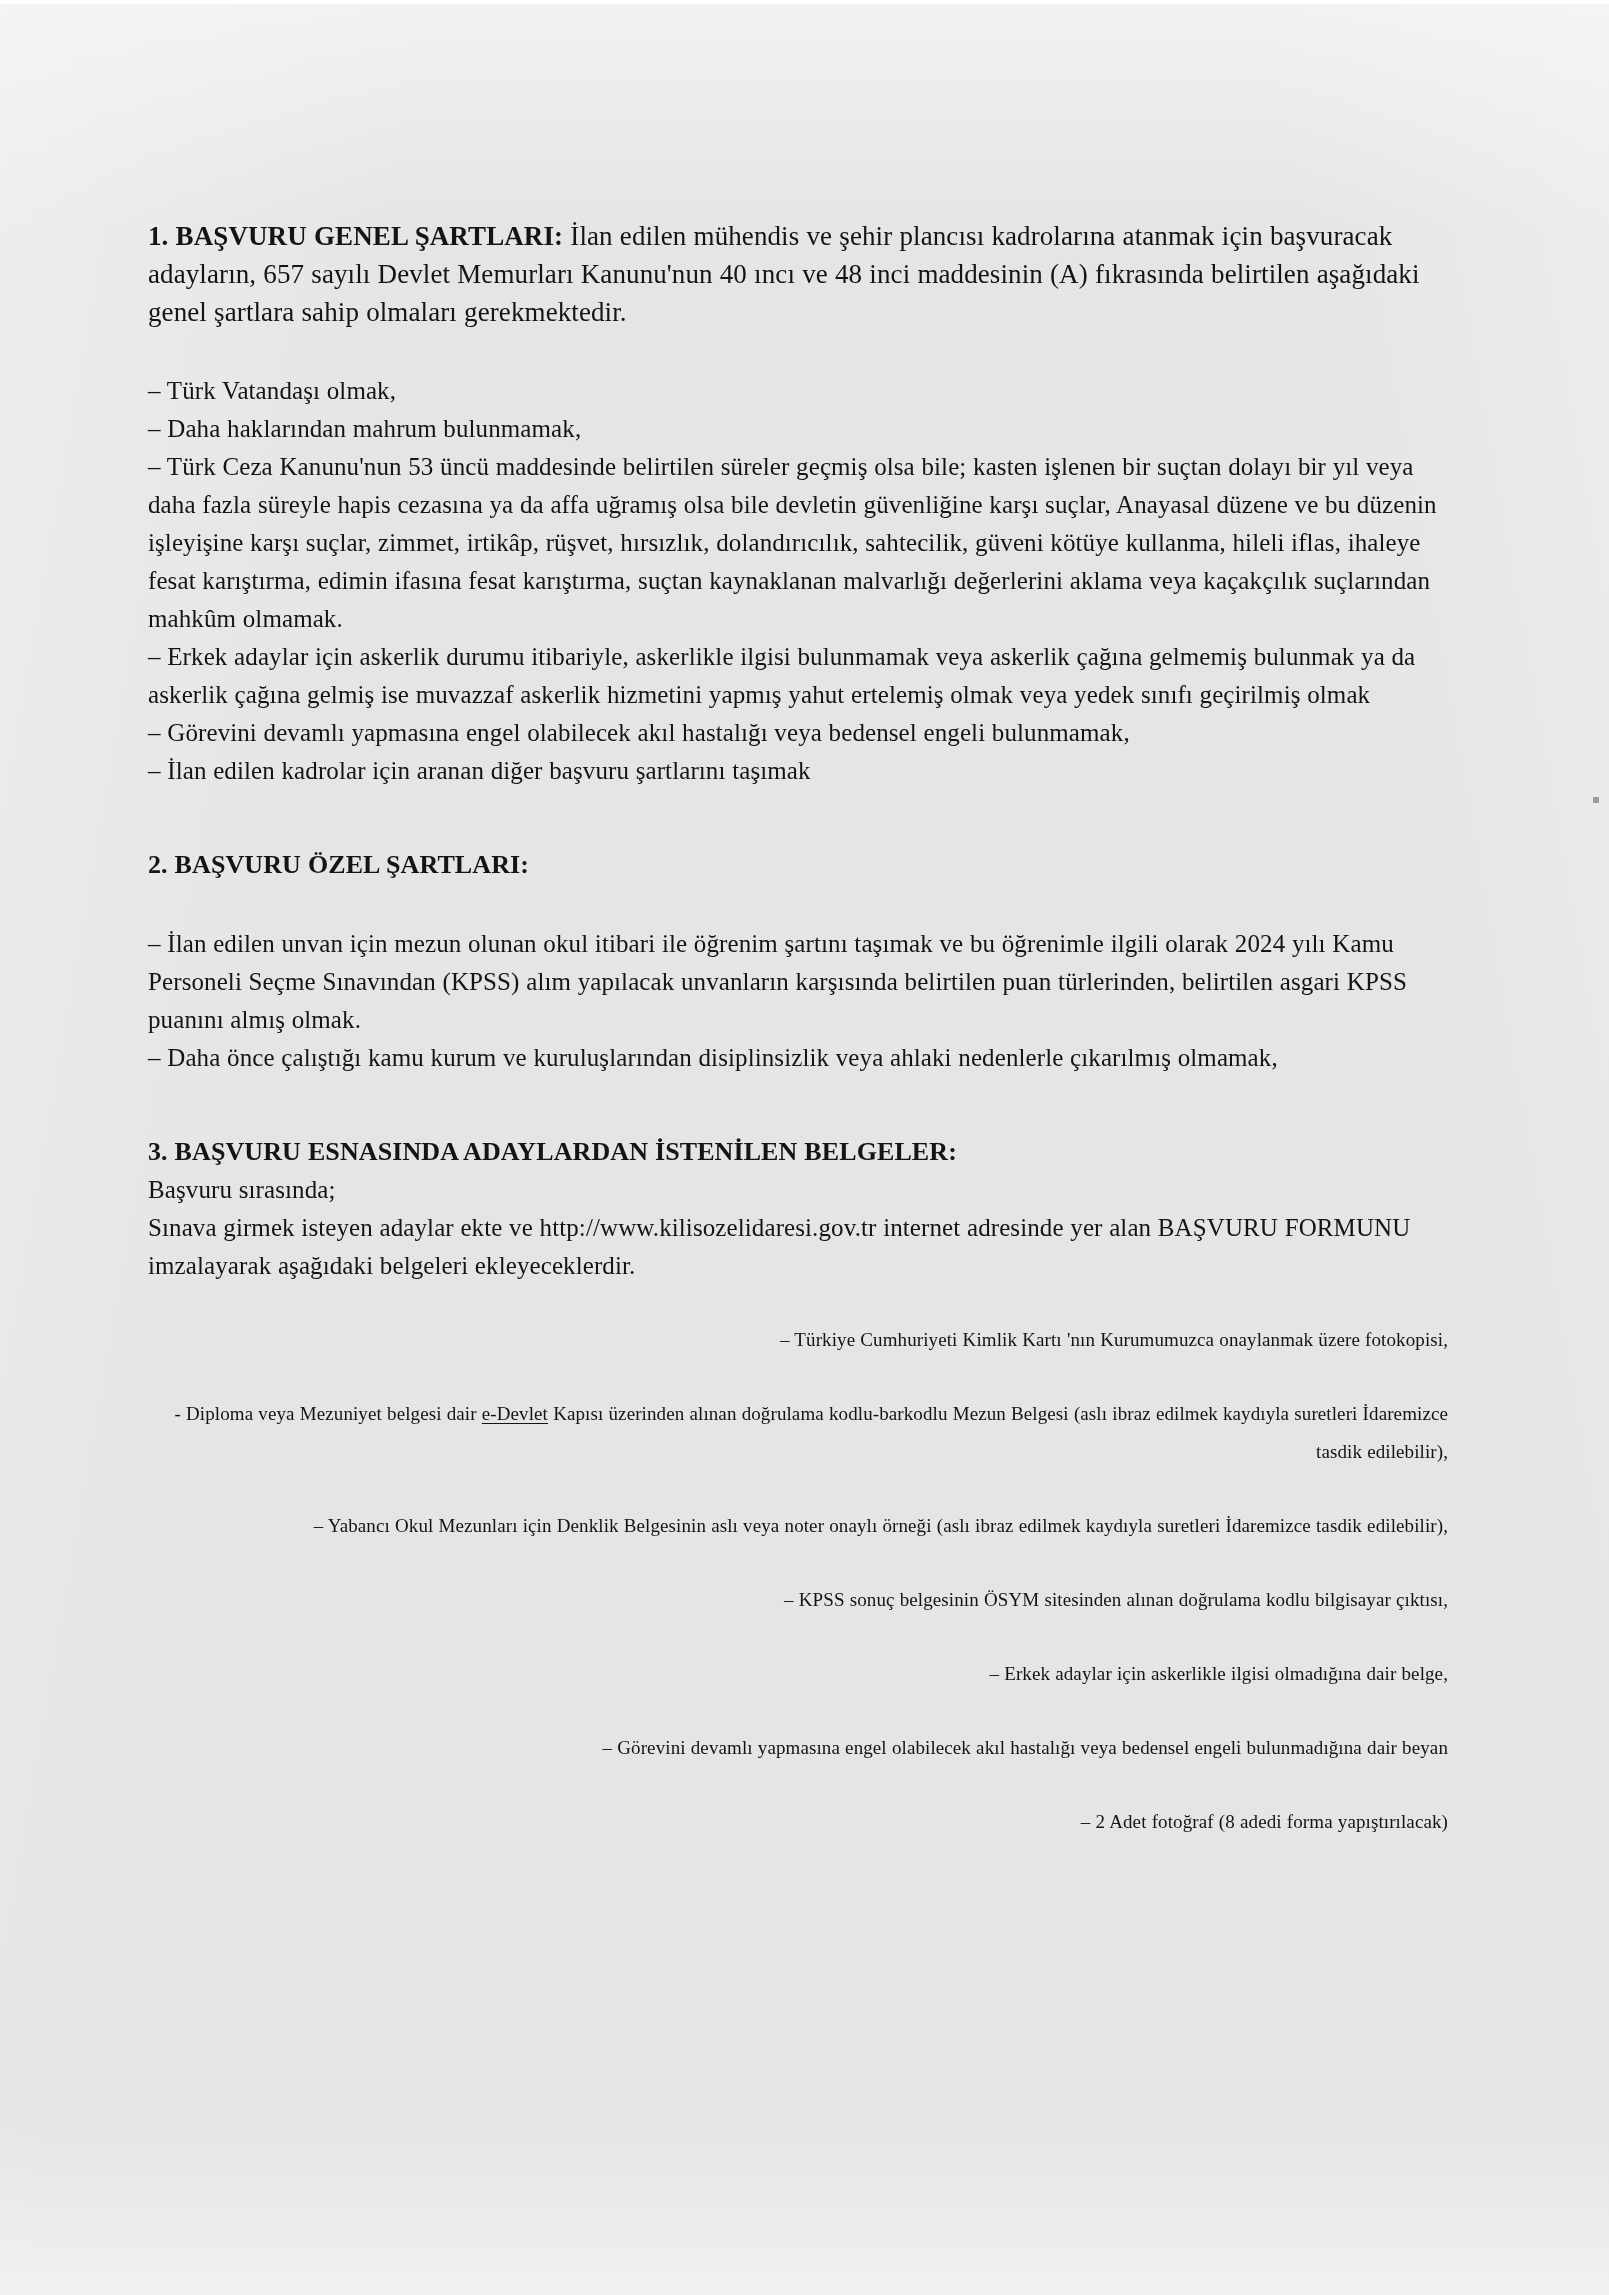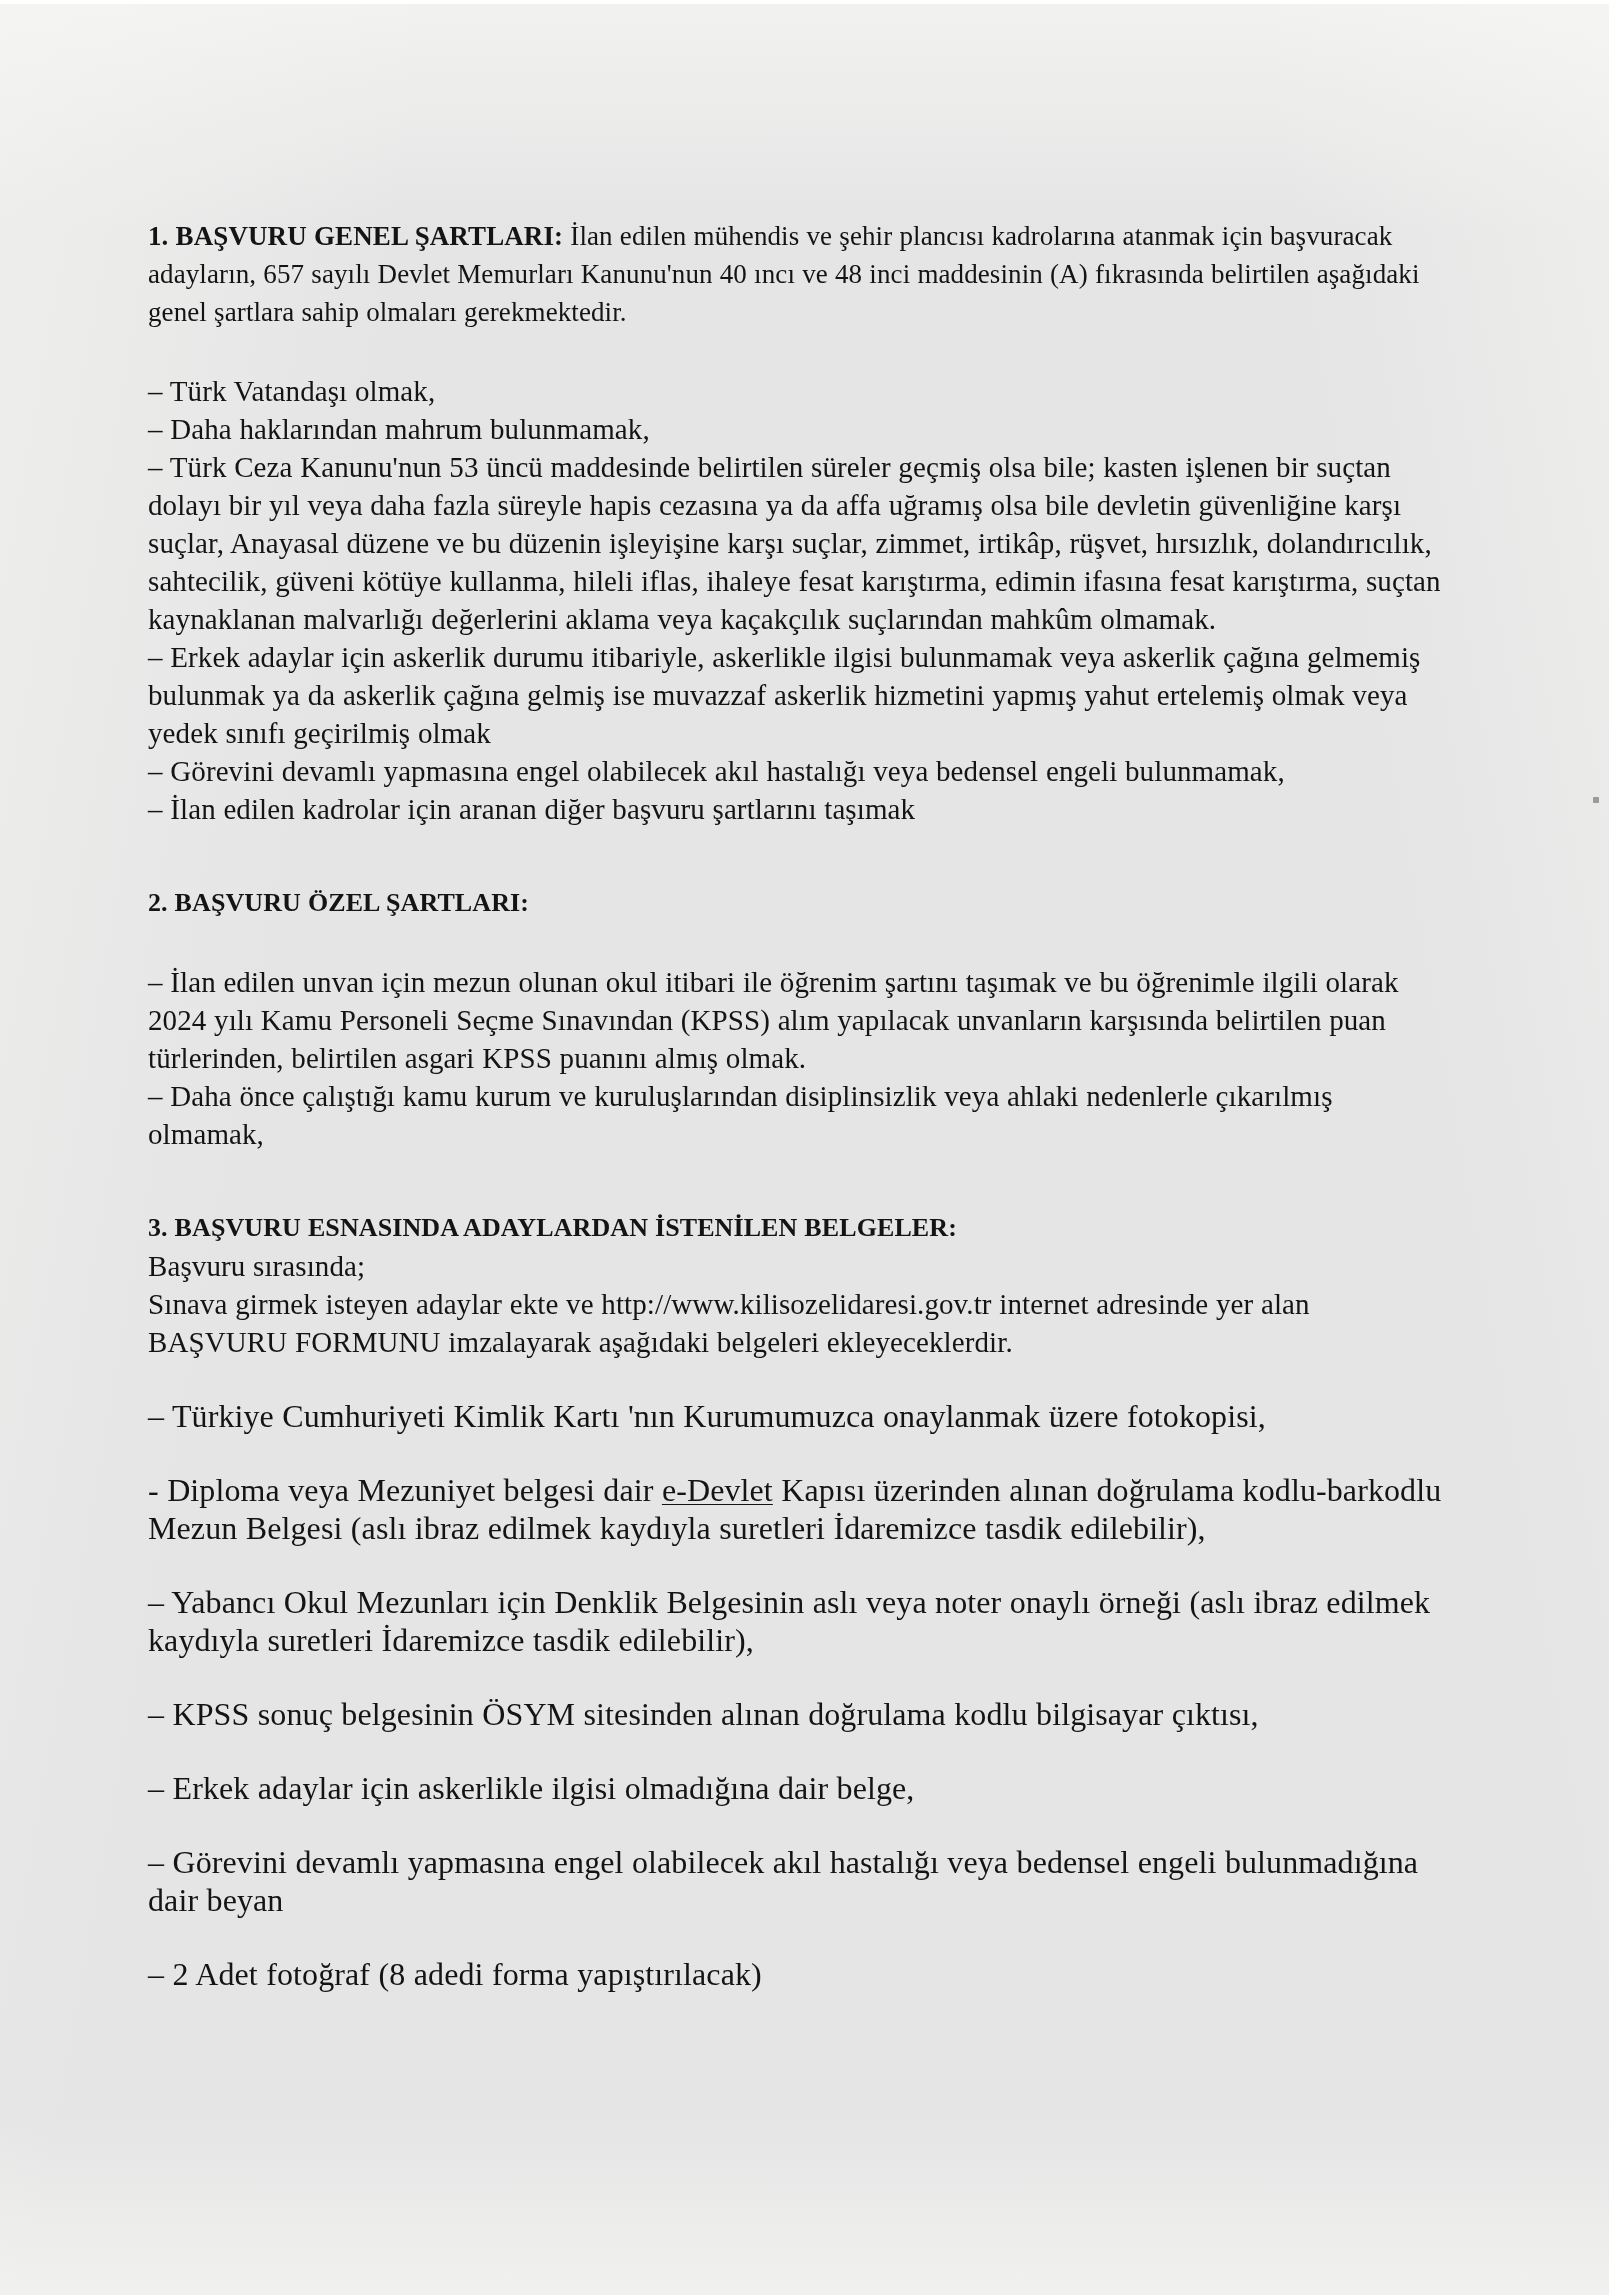--- a/index.html
+++ b/index.html
@@ -43,21 +43,21 @@
   .content {
     position: absolute;
     left: 148px;
     top: 213px;
     width: 1300px;
   }
 
   
   p {
     margin: 0;
-    font-size: 29px;
+    font-size: 25px;
     line-height: 38px;
     text-align: left;
     letter-spacing: 0.1px;
     word-spacing: 0.3px;
   }
 
   .lead {
     font-size: 27px;
     line-height: 38px;
   }
@@ -69,22 +69,23 @@
   .gap-lg { height: 41px; }
   .gap-xl { height: 56px; }
 
   .section-head {
     font-weight: bold;
     font-size: 26px;
     line-height: 38px;
   }
 
   .doc-item {
-    font-size: 32px;
+    font-size: 19px;
     line-height: 38px;
+    text-align: right;
   }
 
   u.ud {
     text-decoration: underline;
     text-underline-offset: 3.3px;
     text-decoration-thickness: 1.3px;
   }
 
   .bullet-block p { margin: 0; }
 </style>

